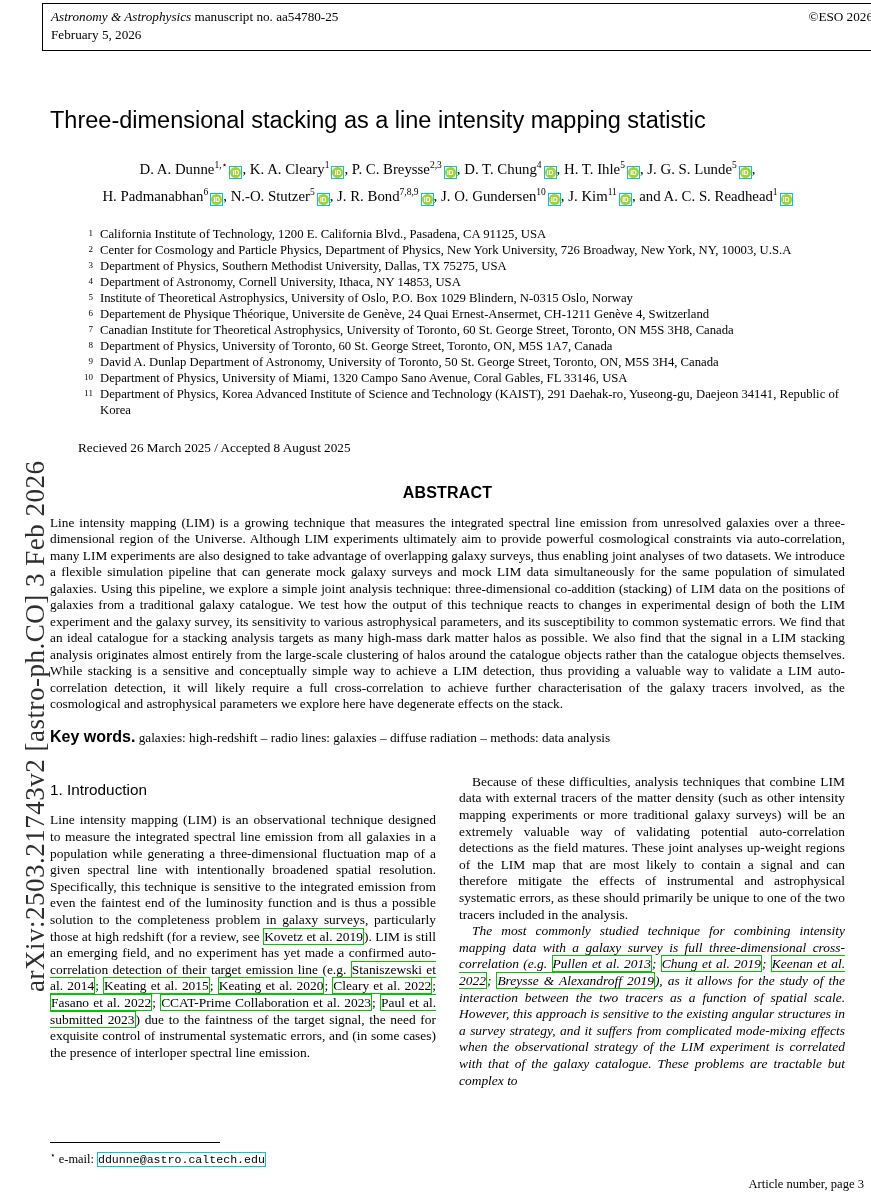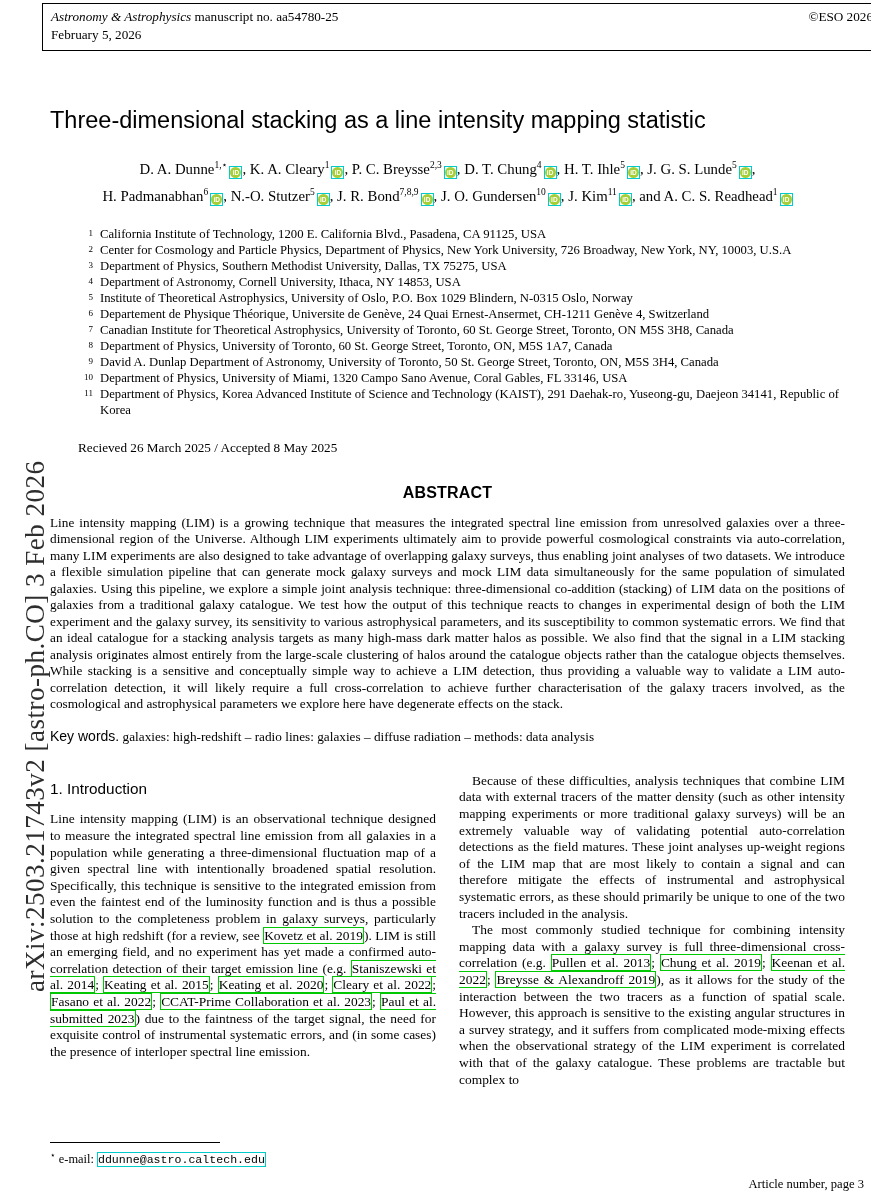--- a/index.html
+++ b/index.html
@@ -43,31 +43,31 @@
   .affiliations { margin:18px 0 0 28px; font-size:12.7px; line-height:16px; }
   .affil { position:relative; padding-left:22px; }
   .affil .num { position:absolute; left:0; top:-1px; width:15px; text-align:right; font-size:9px; }
   .received { margin:22px 0 0 28px; font-size:13.2px; }
   .abstract-heading {
     text-align:center; font-family:"Liberation Sans", sans-serif;
     font-weight:bold; font-size:16px; margin-top:28px; letter-spacing:0.2px;
   }
   .abstract-text { margin-top:13px; text-align:justify; font-size:13.25px; line-height:16.5px; hyphens:auto; }
   .keywords { margin-top:15px; font-size:13.25px; }
-  .kw-label { font-family:"Liberation Sans", sans-serif; font-weight:normal; font-size:14px; }
+  .kw-label { font-family:"Liberation Sans", sans-serif; font-weight:bold; font-size:16px; }
   
   .columns { display:flex; gap:23px; margin-top:28px; }
   .col { flex:1; min-width:0; text-align:justify; font-size:13.45px; line-height:16.6px; hyphens:auto; }
   .section-heading {
     font-family:"Liberation Sans", sans-serif; font-weight:normal;
     font-size:15.3px; text-align:left; margin:8px 0 14px 0;
   }
   .col p { margin:0; }
   .indent { text-indent:13px; }
-  .p-gap { margin-top:9px; }
+  .p-gap { margin-top:9px;font-style:italic; }
   .cite { border:1px solid var(--citation_border); cursor:pointer; }
   .email-link {
     border:1px solid var(--url_border); cursor:pointer;
     font-family:"Liberation Mono", monospace; font-size:11.6px;
   }
   
   .footnote { position:absolute; left:38px; top:1142px; width:395px; font-size:12.4px; }
   .footnote-rule { width:170px; border-top:1px solid #000; margin-bottom:7px; }
   .footnote sup { font-size:9px; }
   .page-footer { position:absolute; right:19px; top:1177px; font-size:12.6px; }
@@ -103,21 +103,21 @@
       <div class="affil"><span class="num">4</span><span>Department of Astronomy, Cornell University, Ithaca, NY 14853, USA</span></div>
       <div class="affil"><span class="num">5</span><span>Institute of Theoretical Astrophysics, University of Oslo, P.O. Box 1029 Blindern, N-0315 Oslo, Norway</span></div>
       <div class="affil"><span class="num">6</span><span>Departement de Physique Théorique, Universite de Genève, 24 Quai Ernest-Ansermet, CH-1211 Genève 4, Switzerland</span></div>
       <div class="affil"><span class="num">7</span><span>Canadian Institute for Theoretical Astrophysics, University of Toronto, 60 St. George Street, Toronto, ON M5S 3H8, Canada</span></div>
       <div class="affil"><span class="num">8</span><span>Department of Physics, University of Toronto, 60 St. George Street, Toronto, ON, M5S 1A7, Canada</span></div>
       <div class="affil"><span class="num">9</span><span>David A. Dunlap Department of Astronomy, University of Toronto, 50 St. George Street, Toronto, ON, M5S 3H4, Canada</span></div>
       <div class="affil"><span class="num">10</span><span>Department of Physics, University of Miami, 1320 Campo Sano Avenue, Coral Gables, FL 33146, USA</span></div>
       <div class="affil"><span class="num">11</span><span>Department of Physics, Korea Advanced Institute of Science and Technology (KAIST), 291 Daehak-ro, Yuseong-gu, Daejeon 34141, Republic of Korea</span></div>
     </div>
 
-    <div class="received">Recieved 26 March 2025 / Accepted 8 May 2025</div>
+    <div class="received">Recieved 26 March 2025 / Accepted 8 August 2025</div>
 
     <div class="abstract-heading">ABSTRACT</div>
     <div class="abstract-text">Line intensity mapping (LIM) is a growing technique that measures the integrated spectral line emission from unresolved galaxies over a three-dimensional region of the Universe. Although LIM experiments ultimately aim to provide powerful cosmological constraints via auto-correlation, many LIM experiments are also designed to take advantage of overlapping galaxy surveys, thus enabling joint analyses of two datasets. We introduce a flexible simulation pipeline that can generate mock galaxy surveys and mock LIM data simultaneously for the same population of simulated galaxies. Using this pipeline, we explore a simple joint analysis technique: three-dimensional co-addition (stacking) of LIM data on the positions of galaxies from a traditional galaxy catalogue. We test how the output of this technique reacts to changes in experimental design of both the LIM experiment and the galaxy survey, its sensitivity to various astrophysical parameters, and its susceptibility to common systematic errors. We find that an ideal catalogue for a stacking analysis targets as many high-mass dark matter halos as possible. We also find that the signal in a LIM stacking analysis originates almost entirely from the large-scale clustering of halos around the catalogue objects rather than the catalogue objects themselves. While stacking is a sensitive and conceptually simple way to achieve a LIM detection, thus providing a valuable way to validate a LIM auto-correlation detection, it will likely require a full cross-correlation to achieve further characterisation of the galaxy tracers involved, as the cosmological and astrophysical parameters we explore here have degenerate effects on the stack.</div>
 
     <div class="keywords"><span class="kw-label">Key words.</span> <span>galaxies: high-redshift – radio lines: galaxies – diffuse radiation – methods: data analysis</span></div>
 
     <div class="columns">
       <div class="col">
         <div class="section-heading">1. Introduction</div>
         <p><span>Line intensity mapping (LIM) is an observational technique designed to measure the integrated spectral line emission from all galaxies in a population while generating a three-dimensional fluctuation map of a given spectral line with intentionally broadened spatial resolution. Specifically, this technique is sensitive to the integrated emission from even the faintest end of the luminosity function and is thus a possible solution to the completeness problem in galaxy surveys, particularly those at high redshift (for a review, see </span><span class="cite">Kovetz et al. 2019</span><span>). LIM is still an emerging field, and no experiment has yet made a confirmed auto-correlation detection of their target emission line (e.g. </span><span class="cite">Staniszewski et al. 2014</span><span>; </span><span class="cite">Keating et al. 2015</span><span>; </span><span class="cite">Keating et al. 2020</span><span>; </span><span class="cite">Cleary et al. 2022</span><span>; </span><span class="cite">Fasano et al. 2022</span><span>; </span><span class="cite">CCAT-Prime Collaboration et al. 2023</span><span>; </span><span class="cite">Paul et al. submitted 2023</span><span>) due to the faintness of the target signal, the need for exquisite control of instrumental systematic errors, and (in some cases) the presence of interloper spectral line emission.</span></p>

